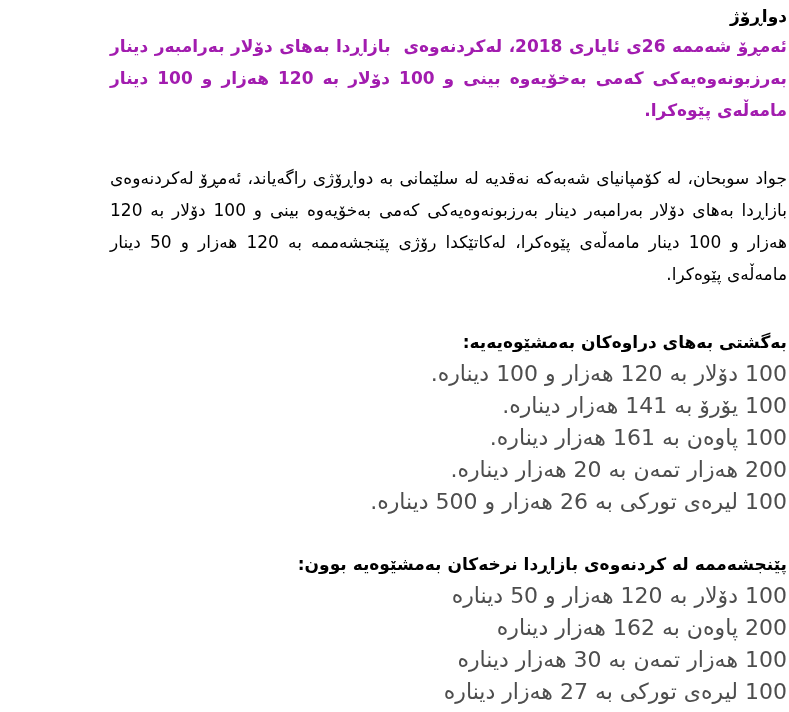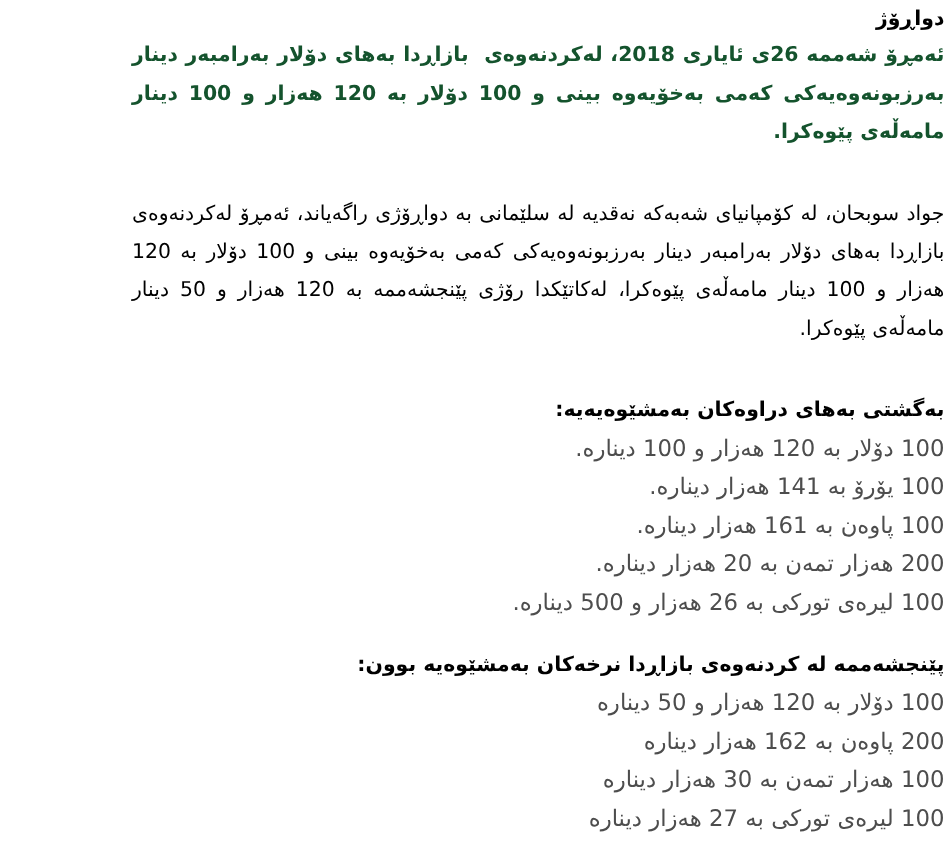--- a/index.html
+++ b/index.html
@@ -24,21 +24,21 @@
     font-size: 17px;
     font-weight: bold;
     color: #000000;
     line-height: 28px;
     text-align: right;
   }
   .lead {
     margin: 0;
     font-size: 17px;
     font-weight: bold;
-    color: #14532d;
+    color: #a21caf;
     line-height: 32px;
     text-align: justify;
     text-justify: inter-word;
   }
   .body-par {
     margin: 36px 0 0 0;
     font-size: 17px;
     font-weight: normal;
     color: #000000;
     line-height: 32px;
@@ -50,27 +50,27 @@
     font-size: 17px;
     font-weight: bold;
     color: #000000;
     line-height: 32px;
     text-align: right;
   }
   .section-heading.first {
     margin-top: 36px;
   }
   .section-heading.second {
-    margin-top: 20px;
+    margin-top: 30px;
   }
   .rate-list {
     margin: 0;
     padding: 0;
     list-style: none;
-    font-size: 19px;
+    font-size: 22px;
     color: #4d4d4d;
     line-height: 32px;
     text-align: right;
   }
   .rate-list li {
     margin: 0;
     padding: 0;
   }
 </style>
 </head>

